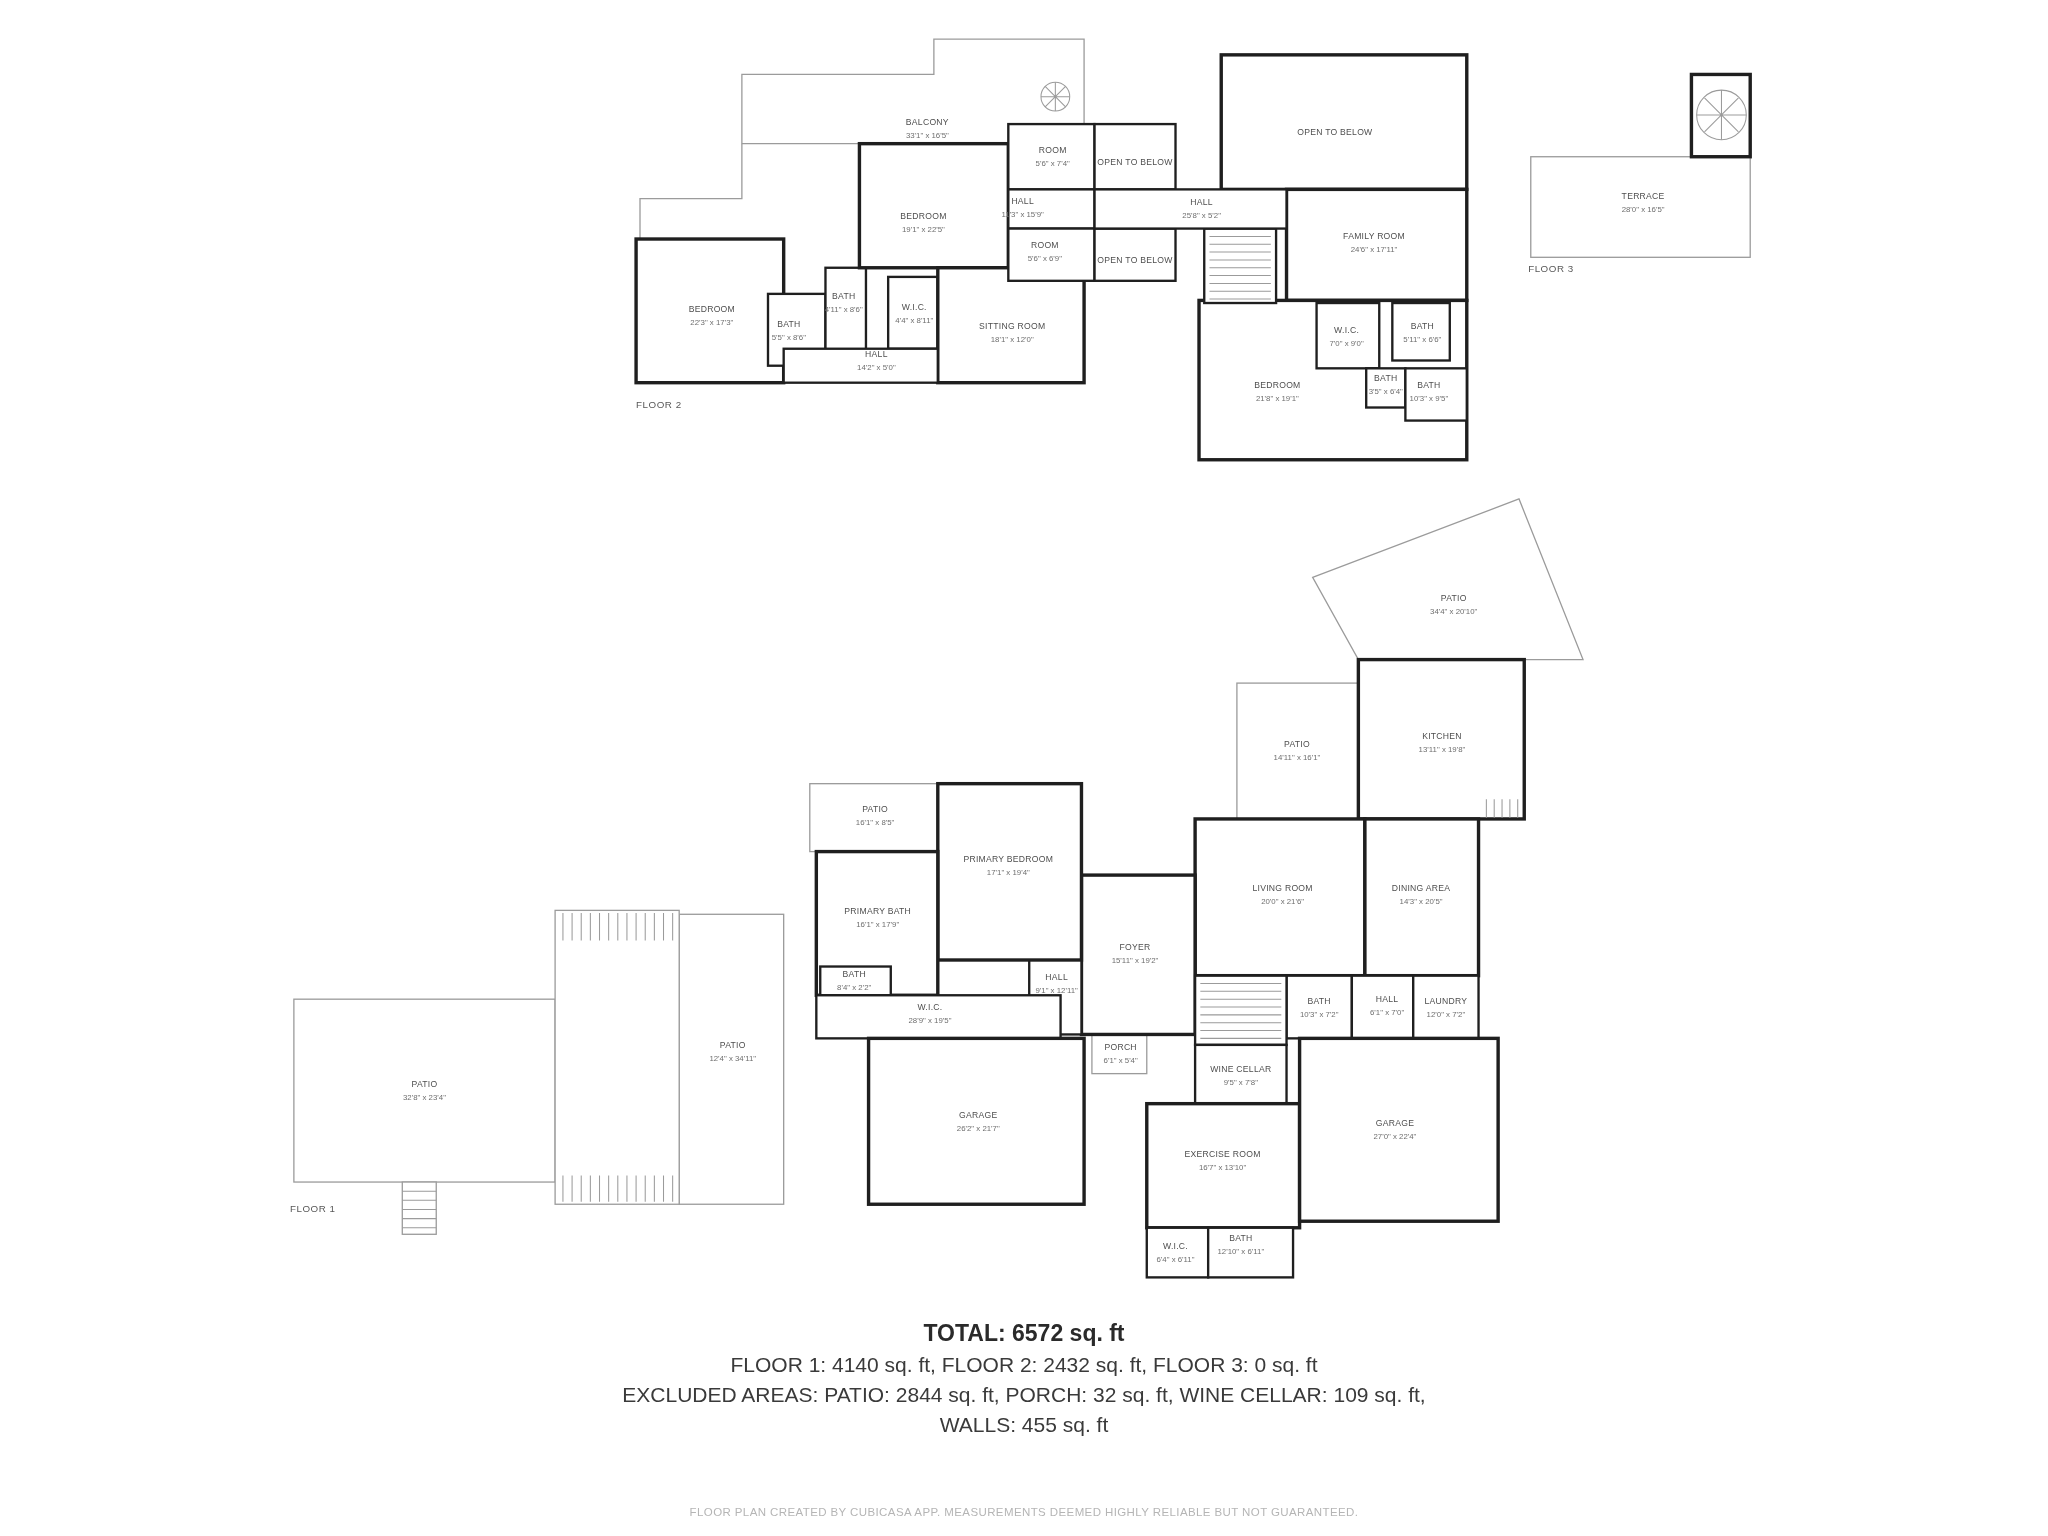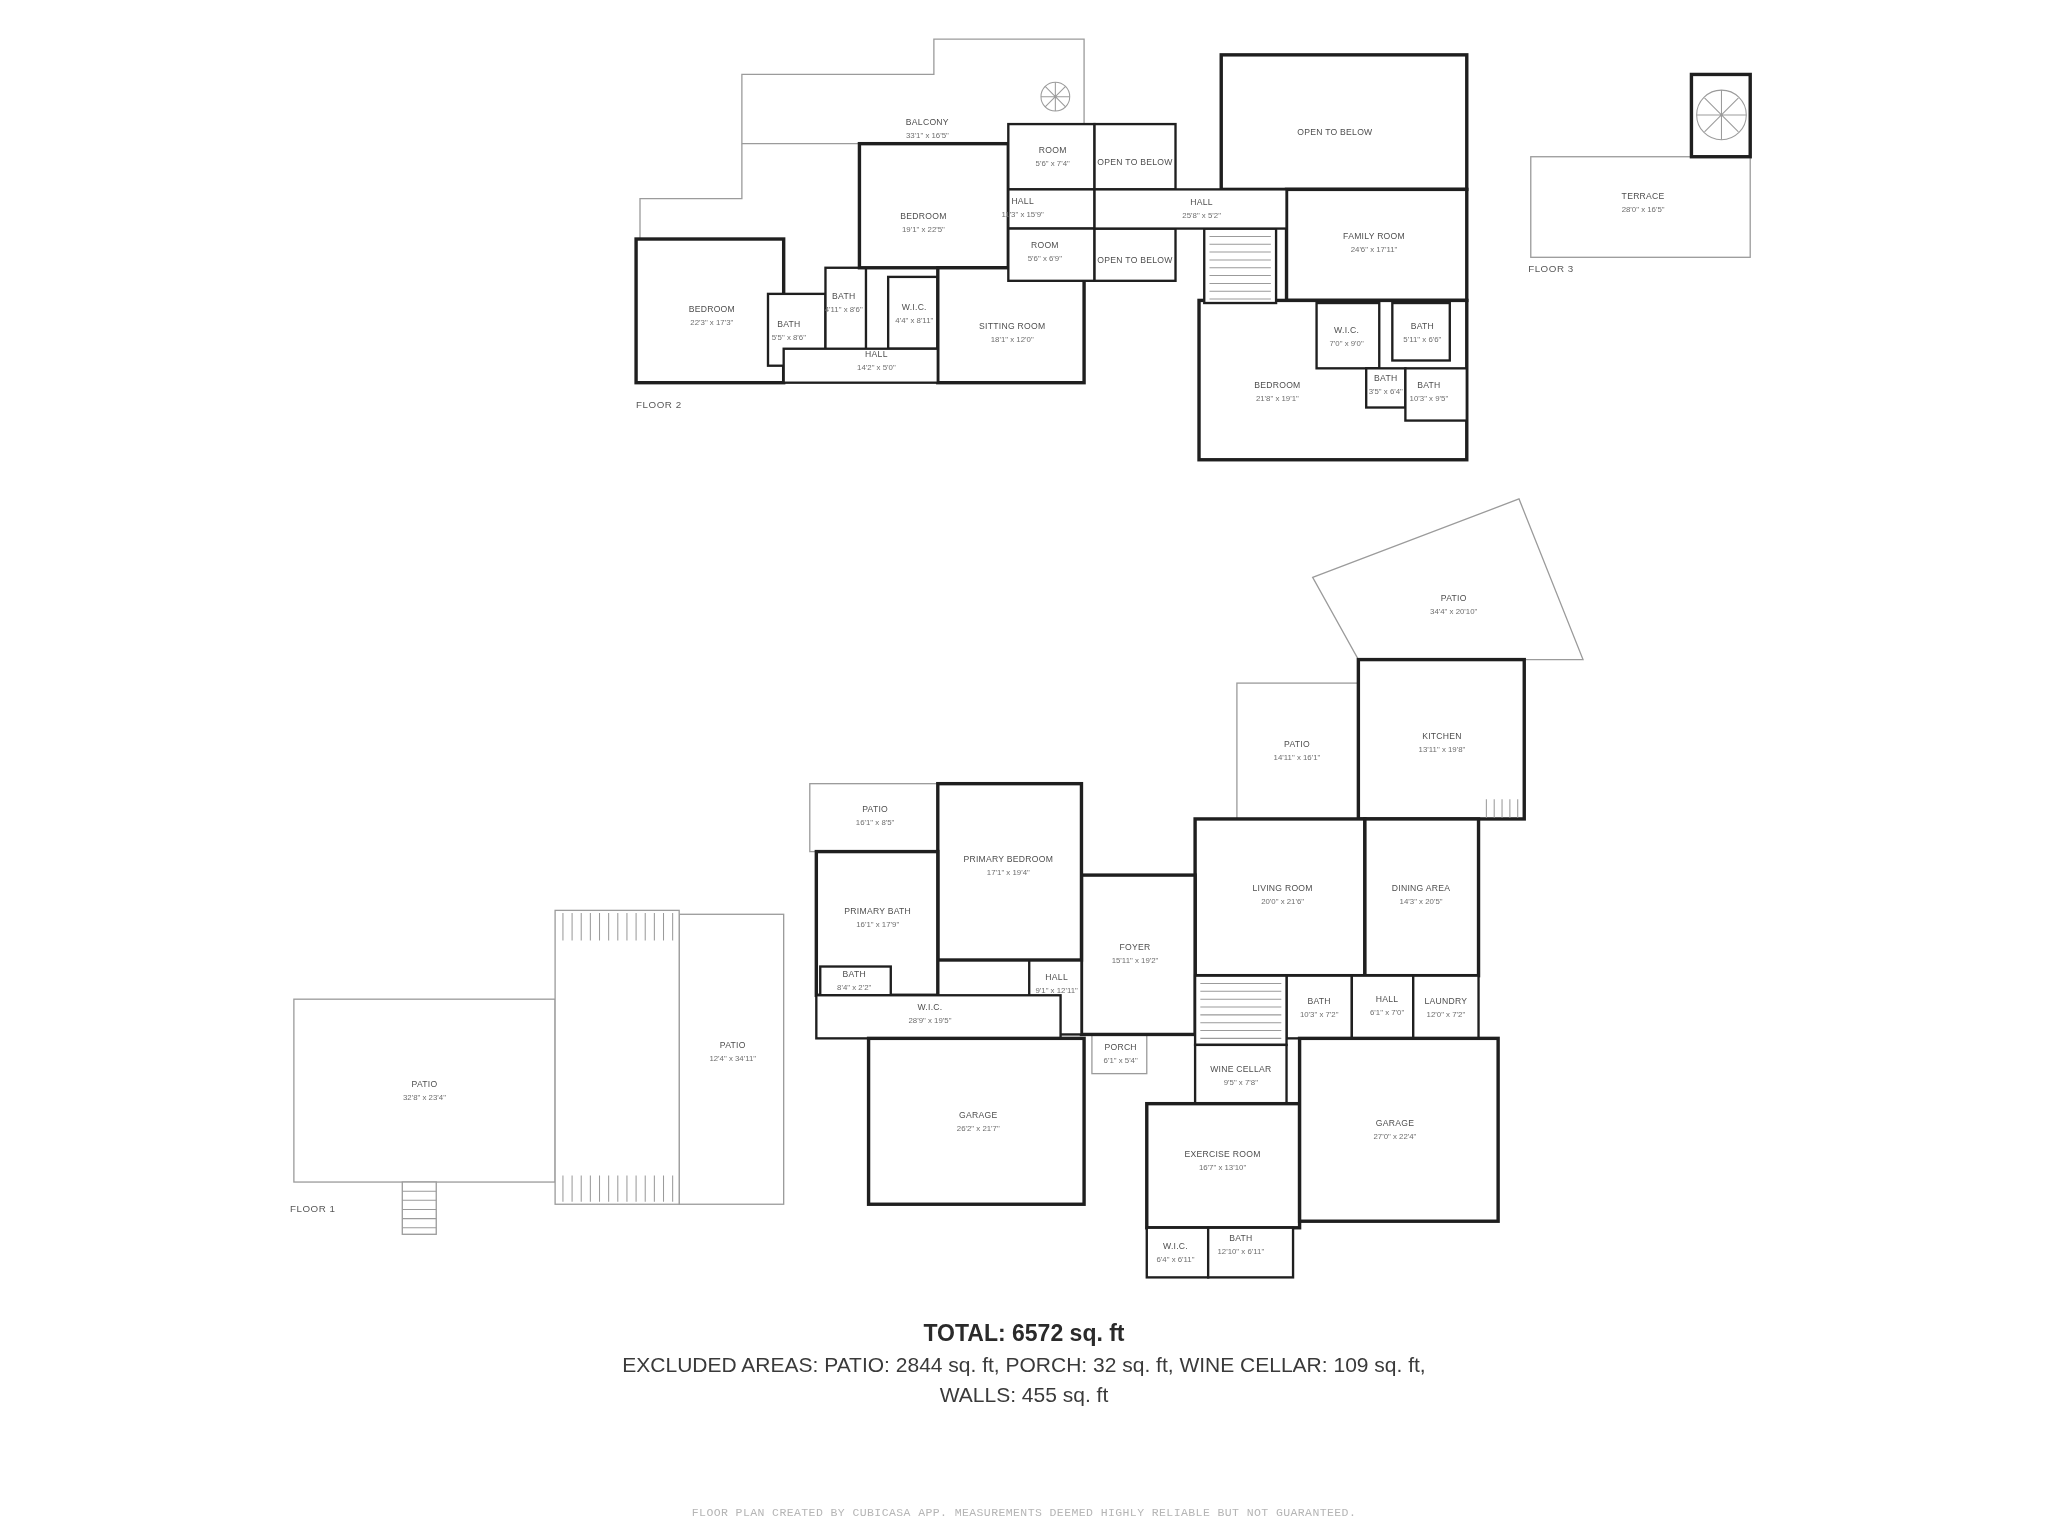--- a/index.html
+++ b/index.html
@@ -9,21 +9,21 @@
   .wall{fill:#ffffff;stroke:#1f1f1f;stroke-width:2.6;}
   .wall-lite{fill:#ffffff;stroke:#1f1f1f;stroke-width:1.8;}
   .open{fill:#ffffff;stroke:#9b9b9b;stroke-width:1;}
   .hatch{stroke:#9b9b9b;stroke-width:0.8;fill:none;}
   .thin{stroke:#9b9b9b;stroke-width:1;fill:none;}
   .room-name{font-size:6.6px;fill:#4e4e4e;text-anchor:middle;letter-spacing:.2px;font-family:"Liberation Sans",sans-serif;}
   .room-dims{font-size:6px;fill:#6e6e6e;text-anchor:middle;font-family:"Liberation Sans",sans-serif;}
   .floor-label{font-size:7.5px;fill:#585858;letter-spacing:.4px;font-family:"Liberation Sans",sans-serif;}
   .summary{position:absolute;left:0;top:1318px;width:100%;text-align:center;color:#3a3a3a;font-size:21px;line-height:30px;}
   .summary .total{font-size:23px;font-weight:bold;color:#2a2a2a;margin-bottom:2px;}
-  .credit{position:absolute;left:0;top:1506px;width:100%;text-align:center;color:#b5b5b5;font-size:11.5px;letter-spacing:.4px;font-family:Liberation Mono, monospace;}
+  .credit{position:absolute;left:0;top:1506px;width:100%;text-align:center;color:#b5b5b5;font-size:11.5px;letter-spacing:.4px;}
 </style>
 </head>
 <body>
 
 <div class="page">
   <svg id="plan" width="2048" height="1536" viewBox="0 0 1568 1176" xmlns="http://www.w3.org/2000/svg">
 
     <g>
 
       <polygon class="open" points="568,57 715,57 715,30 830,30 830,95 772,95 772,110 568,110"></polygon>
@@ -197,18 +197,19 @@
         <text x="978" y="297" class="room-name">BEDROOM</text>
         <text x="978" y="307" class="room-dims">21'8" x 19'1"</text>
         <text x="1170" y="208" class="floor-label">FLOOR 3</text>
         <text x="1258" y="152" class="room-name">TERRACE</text>
         <text x="1258" y="162" class="room-dims">28'0" x 16'5"</text>
       </g>
   </svg>
 
   <div class="summary">
     <div class="total">TOTAL: 6572 sq. ft</div>
+    <div>FLOOR 1: 4140 sq. ft, FLOOR 2: 2432 sq. ft, FLOOR 3: 0 sq. ft</div>
     <div>EXCLUDED AREAS: PATIO: 2844 sq. ft, PORCH: 32 sq. ft, WINE CELLAR: 109 sq. ft,</div>
     <div>WALLS: 455 sq. ft</div>
   </div>
 
   <div class="credit">FLOOR PLAN CREATED BY CUBICASA APP. MEASUREMENTS DEEMED HIGHLY RELIABLE BUT NOT GUARANTEED.</div>
 </div>
 
 </body></html>

